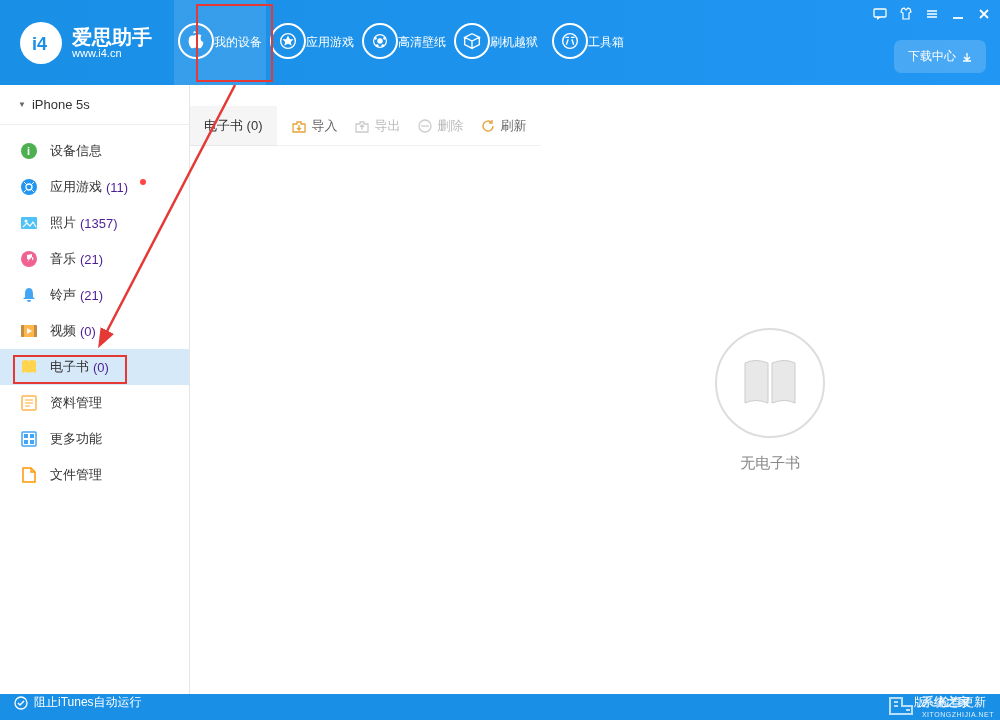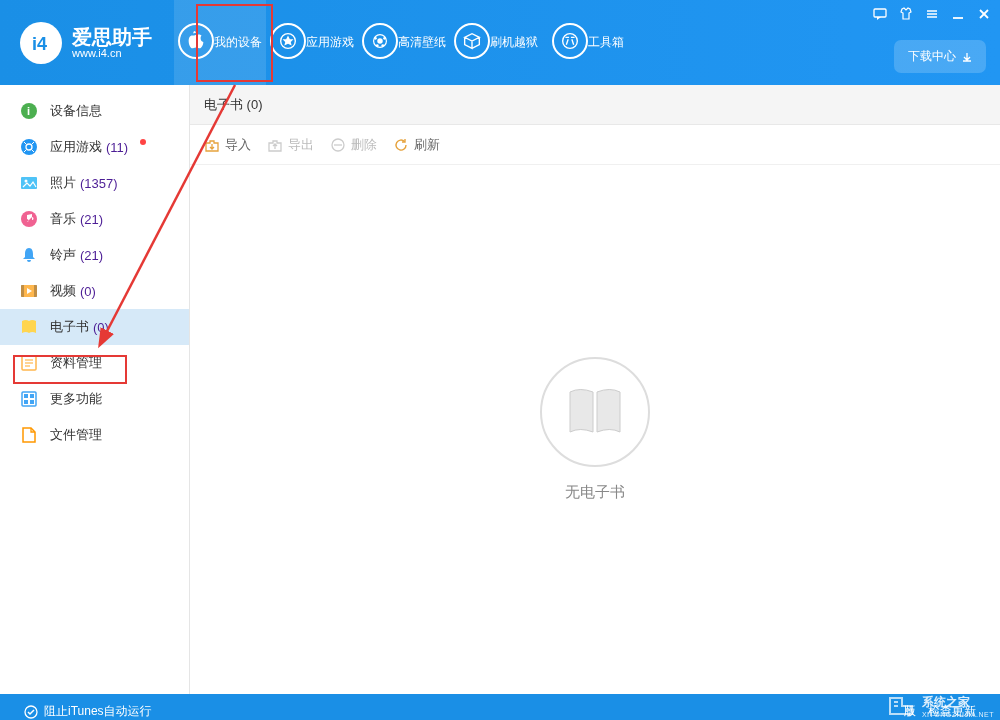--- a/index.html
+++ b/index.html
@@ -25,32 +25,32 @@
 .sidebar { width: 190px; background: #fff; border-right: 1px solid #e5e5e5; }
 .device-header { padding: 12px 18px; font-size: 13px; color: #333; cursor: pointer; display: flex; align-items: center; gap: 6px; border-bottom: 1px solid #eee; }
 .device-header::before { content: "▼"; font-size: 8px; color: #666; }
 .sidebar-list { padding: 8px 0; }
 .sidebar-item { height: 36px; display: flex; align-items: center; padding: 0 20px; font-size: 13px; color: #333; cursor: pointer; position: relative; }
 .sidebar-item.selected { background: #d6e9f8; }
 .sb-icon { width: 18px; height: 18px; margin-right: 12px; border-radius: 3px; display: flex; align-items: center; justify-content: center; }
 .sb-count { color: #4c1d95; margin-left: 4px; }
 .red-dot { width: 6px; height: 6px; background: #f44; border-radius: 50%; position: absolute; top: 10px; left: 140px; }
 
-.content { flex: 1; display: flex; flex-direction: column; background: #fff; }
+.content { flex: 1; display: flex; flex-direction: row; background: #fff; margin-top: 21px; }
 .content-header { height: 40px; background: #f5f5f5; border-bottom: 1px solid #e8e8e8; display: flex; align-items: center; padding: 0 14px; font-size: 13px; color: #333; }
 .toolbar { height: 40px; display: flex; align-items: center; padding: 0 14px; gap: 16px; border-bottom: 1px solid #f0f0f0; }
 .tool-btn { display: flex; align-items: center; gap: 5px; font-size: 13px; color: #666; cursor: pointer; }
 .tool-btn.disabled { color: #bbb; cursor: default; }
 .tool-icon { width: 16px; height: 16px; display: inline-flex; align-items: center; justify-content: center; }
 
 .empty-state { flex: 1; display: flex; flex-direction: column; align-items: center; justify-content: center; color: #aaa; }
 .empty-circle { width: 110px; height: 110px; border: 2px solid #ddd; border-radius: 50%; display: flex; align-items: center; justify-content: center; margin-bottom: 16px; }
 .empty-text { font-size: 15px; color: #888; }
 
-.footer { height: 26px; background: #1a8fe6; color: #fff; display: flex; align-items: flex-end; padding: 0 24px; font-size: 12px; justify-content: space-between; }
+.footer { height: 26px; background: #1a8fe6; color: #fff; display: flex; align-items: flex-start; padding: 0 14px; font-size: 12px; justify-content: space-between; }
 .footer-left { display: flex; align-items: center; gap: 6px; }
 .footer-right { display: flex; align-items: center; gap: 12px; }
 
 .highlight-box1 { position: absolute; border: 2px solid #e53935; pointer-events: none; top: 4px; left: 196px; width: 77px; height: 78px; z-index: 100; }
 .highlight-box2 { position: absolute; border: 2px solid #e53935; pointer-events: none; top: 355px; left: 13px; width: 114px; height: 29px; z-index: 100; }
 .arrow-svg { position: absolute; top: 70px; left: 80px; width: 180px; height: 300px; z-index: 99; pointer-events: none; }
 
 .watermark { position: absolute; right: 6px; bottom: 0px; display: flex; align-items: center; color: rgba(255,255,255,0.85); font-size: 12px; gap: 4px; z-index: 200; }
 
 svg { display: block; }
@@ -154,20 +154,23 @@
   <div class="download-btn">
     <span>下载中心</span>
     <svg width="10" height="10" viewBox="0 0 10 10">
         <path d="M5 1 L5 7 M2 5 L5 8 L8 5 M1 9 L9 9" stroke="#fff" stroke-width="1.3" fill="none"></path>
       </svg>
   </div>
 </div>
 
 <div class="body-wrap">
   <div class="sidebar">
+    <div class="device-header">
+      <span>iPhone 5s</span>
+    </div>
     <div class="sidebar-list">
         <div class="sidebar-item">
           <span class="sb-icon">
             <svg width="18" height="18" viewBox="0 0 18 18">
               <circle cx="9" cy="9" r="8" fill="#4caf50"></circle>
               <text x="7" y="13" fill="#fff" font-size="11" font-weight="bold">i</text>
             </svg>
           </span>
           <span>设备信息</span>
           <span class="sb-count"></span>

